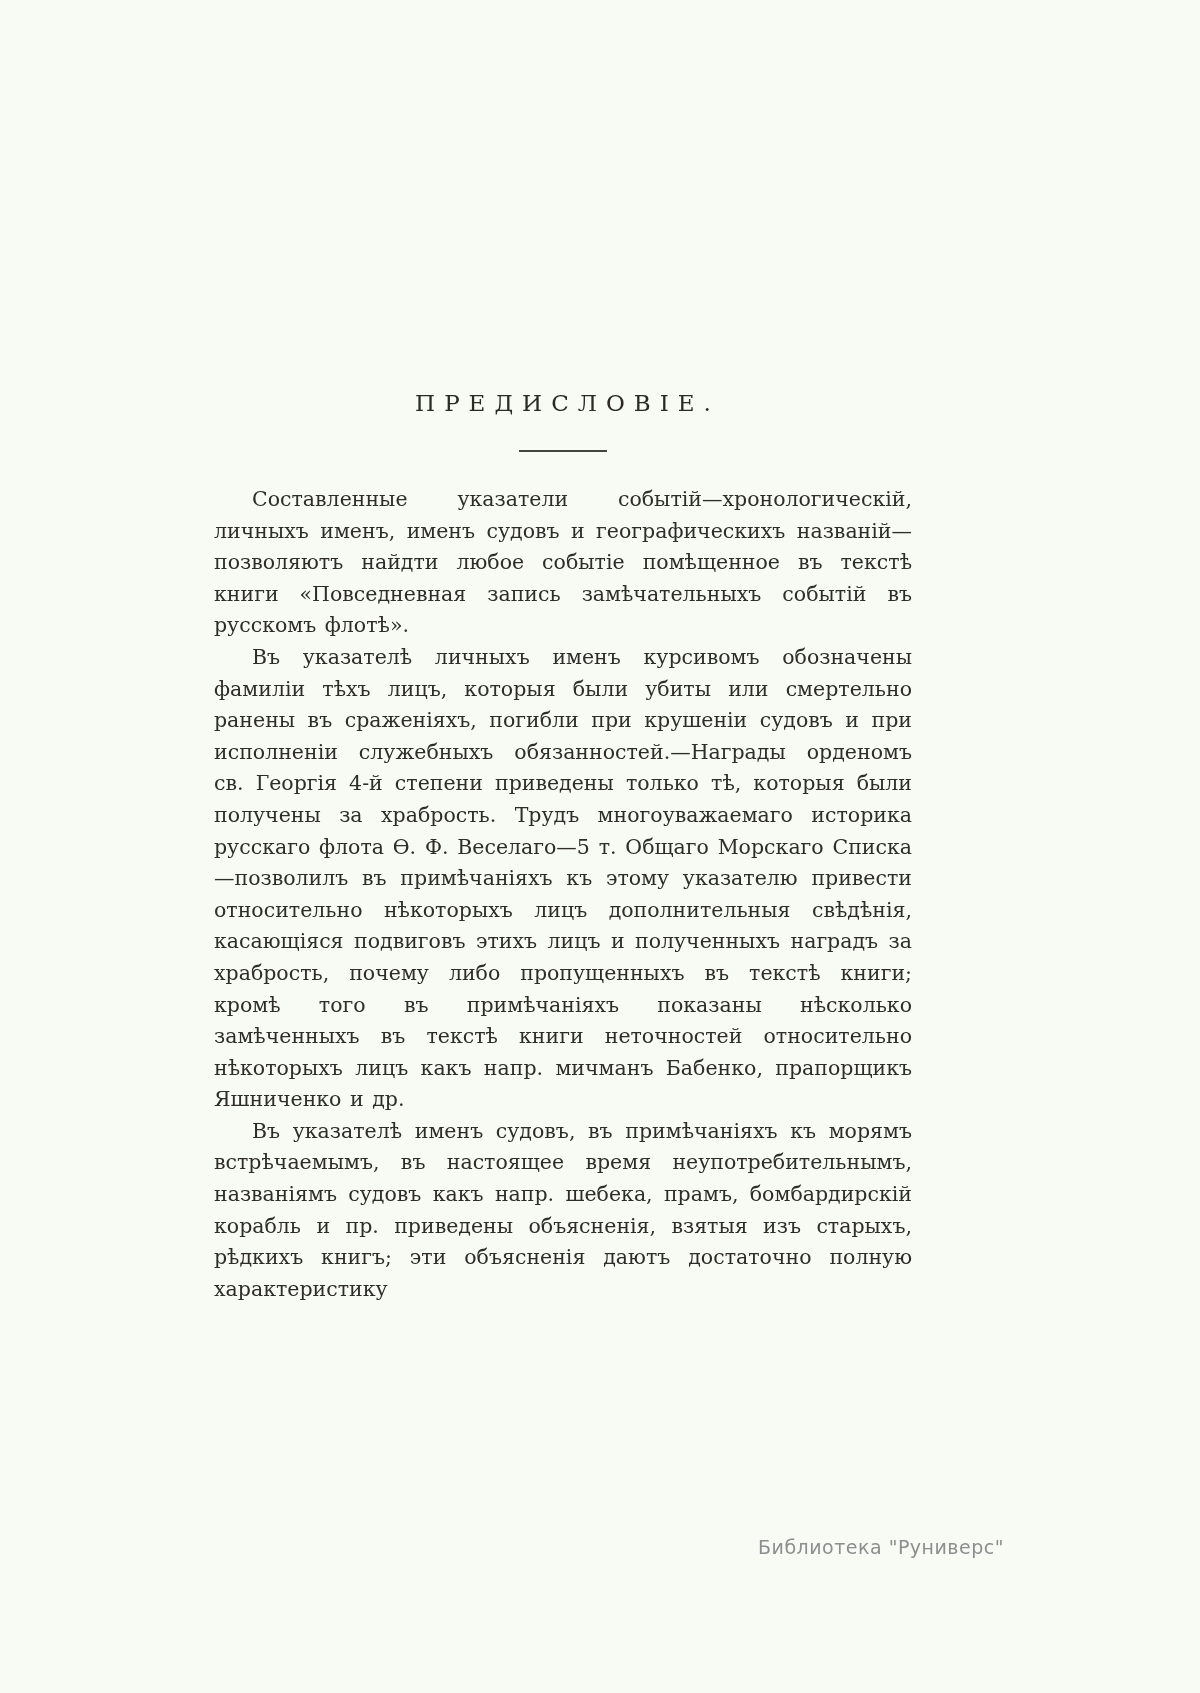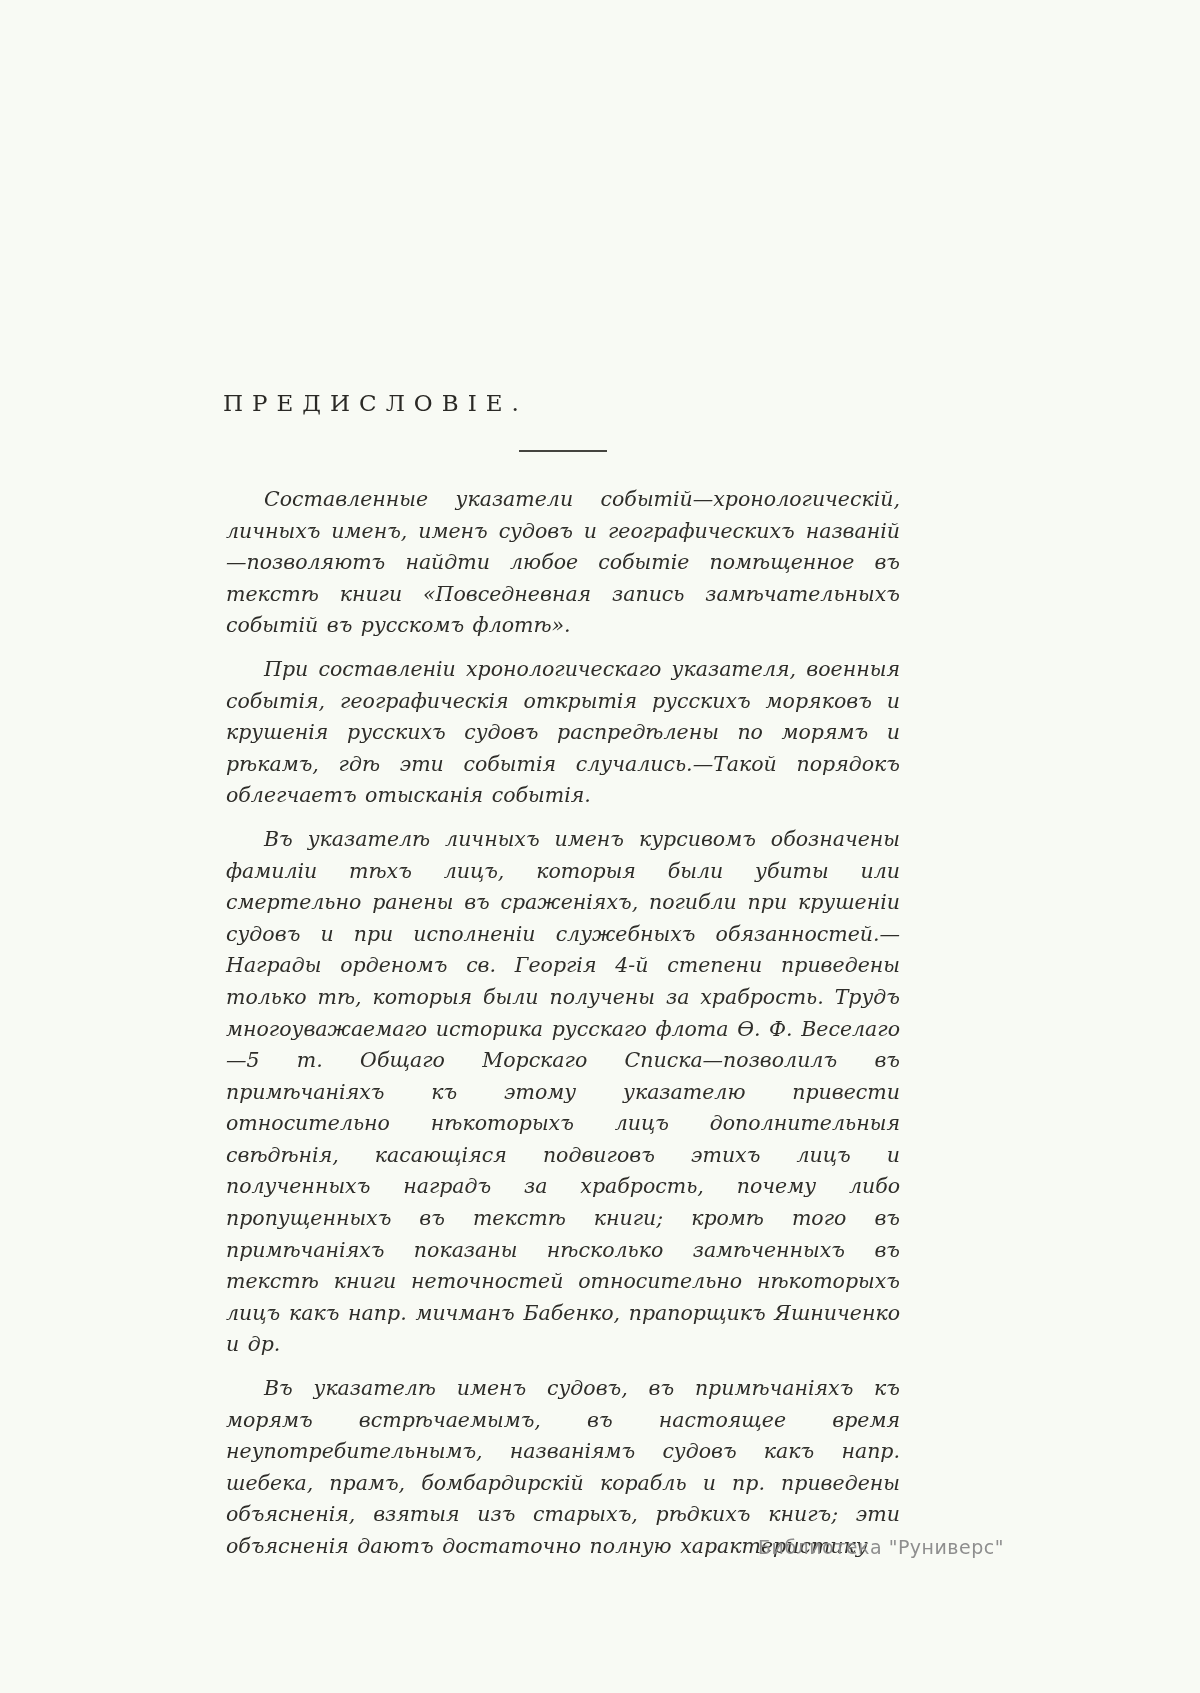--- a/index.html
+++ b/index.html
@@ -19,59 +19,57 @@
   }
   .content {
     position: absolute;
     left: 214px;
     top: 390px;
     width: 698px;
   }
   .title {
     font-size: 23px;
     font-weight: normal;
-    text-align: left;
+    text-align: center;
     letter-spacing: 9px;
     padding-left: 9px; 
     margin: 0;
     color: #2a2925;
   }
   .divider {
     width: 88px;
     height: 2px;
     background: #45443f;
     margin: 34px auto 32px auto;
   }
   .body-text p {
-    margin: 12px;
+    margin: 0;
     font-size: 20.5px;
     line-height: 31.6px;
     text-align: justify;
     text-indent: 38px;
     word-spacing: 2px;
-    font-style: italic;
   }
   .watermark {
     position: absolute;
     top: 1536px;
     right: 196px;
     font-family: "DejaVu Sans", sans-serif;
     font-size: 19px;
     color: #8e8e8e;
     letter-spacing: 0.5px;
   }
 </style>
 </head>
 <body>
 
 <div class="page">
   <div class="content">
     <h1 class="title">ПРЕДИСЛОВІЕ.</h1>
     <div class="divider"></div>
     <div class="body-text">
       <p>Составленные указатели событій—хронологическій, личныхъ именъ, именъ судовъ и географическихъ названій—позволяютъ найдти любое событіе помѣщенное въ текстѣ книги «Повседневная запись замѣчательныхъ событій въ русскомъ флотѣ».</p>
-      <p>При составленіи хронологическаго указателя, военныя событія, географическія открытія русскихъ моряковъ и крушенія русскихъ судовъ распредѣлены по морямъ и рѣкамъ, гдѣ эти событія случались.—Такой порядокъ облегчаетъ отысканія событія.</p>
       <p>Въ указателѣ личныхъ именъ курсивомъ обозначены фамиліи тѣхъ лицъ, которыя были убиты или смертельно ранены въ сраженіяхъ, погибли при крушеніи судовъ и при исполненіи служебныхъ обязанностей.—Награды орденомъ св. Георгія 4-й степени приведены только тѣ, которыя были получены за храбрость. Трудъ многоуважаемаго историка русскаго флота Ѳ. Ф. Веселаго—5 т. Общаго Морскаго Списка—позволилъ въ примѣчаніяхъ къ этому указателю привести относительно нѣкоторыхъ лицъ дополнительныя свѣдѣнія, касающіяся подвиговъ этихъ лицъ и полученныхъ наградъ за храбрость, почему либо пропущенныхъ въ текстѣ книги; кромѣ того въ примѣчаніяхъ показаны нѣсколько замѣченныхъ въ текстѣ книги неточностей относительно нѣкоторыхъ лицъ какъ напр. мичманъ Бабенко, прапорщикъ Яшниченко и др.</p>
       <p>Въ указателѣ именъ судовъ, въ примѣчаніяхъ къ морямъ встрѣчаемымъ, въ настоящее время неупотребительнымъ, названіямъ судовъ какъ напр. шебека, прамъ, бомбардирскій корабль и пр. приведены объясненія, взятыя изъ старыхъ, рѣдкихъ книгъ; эти объясненія даютъ достаточно полную характеристику</p>
     </div>
   </div>
   <div class="watermark">Библиотека "Руниверс"</div>
 </div>
 
 </body></html>

